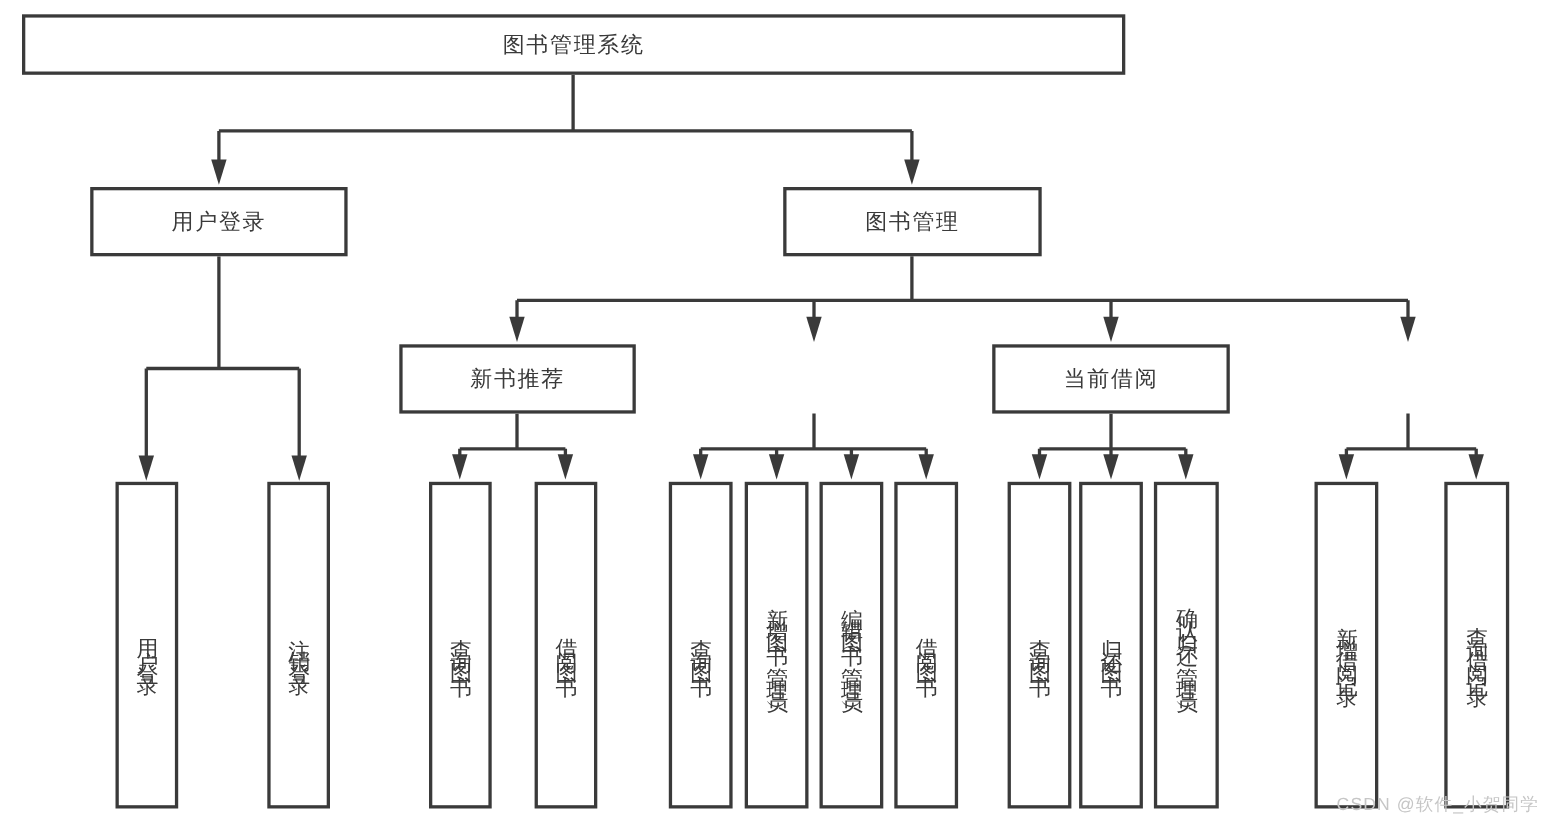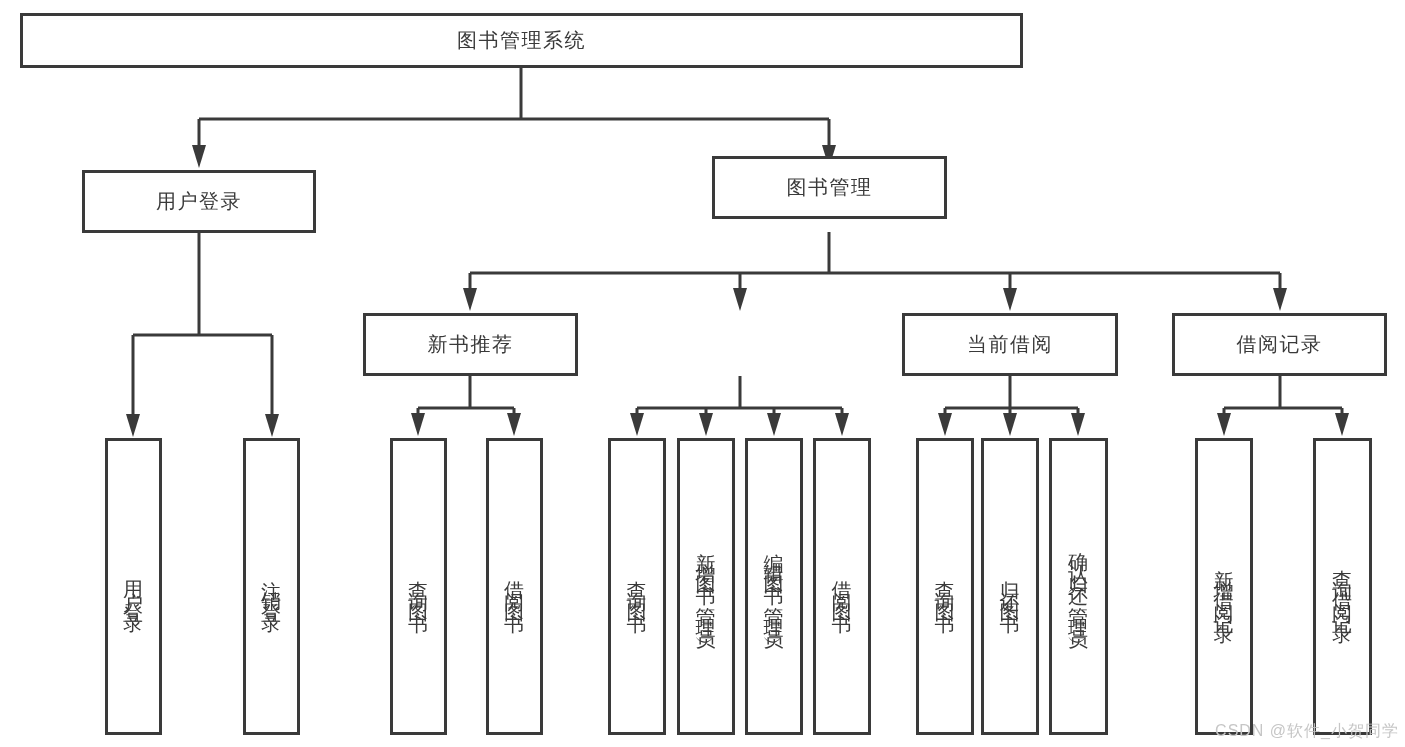--- a/index.html
+++ b/index.html
@@ -111,32 +111,29 @@
     </g>
   </svg>
 
   <div class="node hbox" style="left:20px; top:13px; width:1003px; height:55px;">
     <span>图书管理系统</span>
   </div>
 
   <div class="node hbox" style="left:82px; top:170px; width:234px; height:63px;">
     <span>用户登录</span>
   </div>
-  <div class="node hbox" style="left:712px; top:156px; width:235px; height:63px;">
+  <div class="node hbox" style="left:712px; top:170px; width:235px; height:63px;">
     <span>图书管理</span>
   </div>
 
   <div class="node hbox" style="left:363px; top:313px; width:215px; height:63px;">
     <span>新书推荐</span>
   </div>
   <div class="node hbox" style="left:902px; top:313px; width:216px; height:63px;">
     <span>当前借阅</span>
-  </div>
-  <div class="node hbox" style="left:1172px; top:313px; width:215px; height:63px;">
-    <span>借阅记录</span>
   </div>
 
   <div class="node vbox" style="left:105px;">
     <span class="vtext">用户登录</span>
   </div>
   <div class="node vbox" style="left:243px;">
     <span class="vtext">注销登录</span>
   </div>
 
   <div class="node vbox" style="left:390px;">

